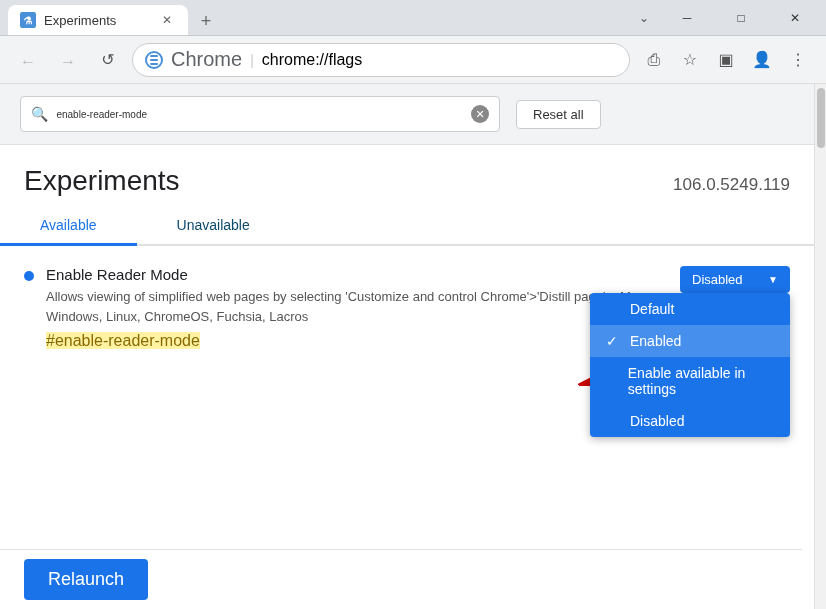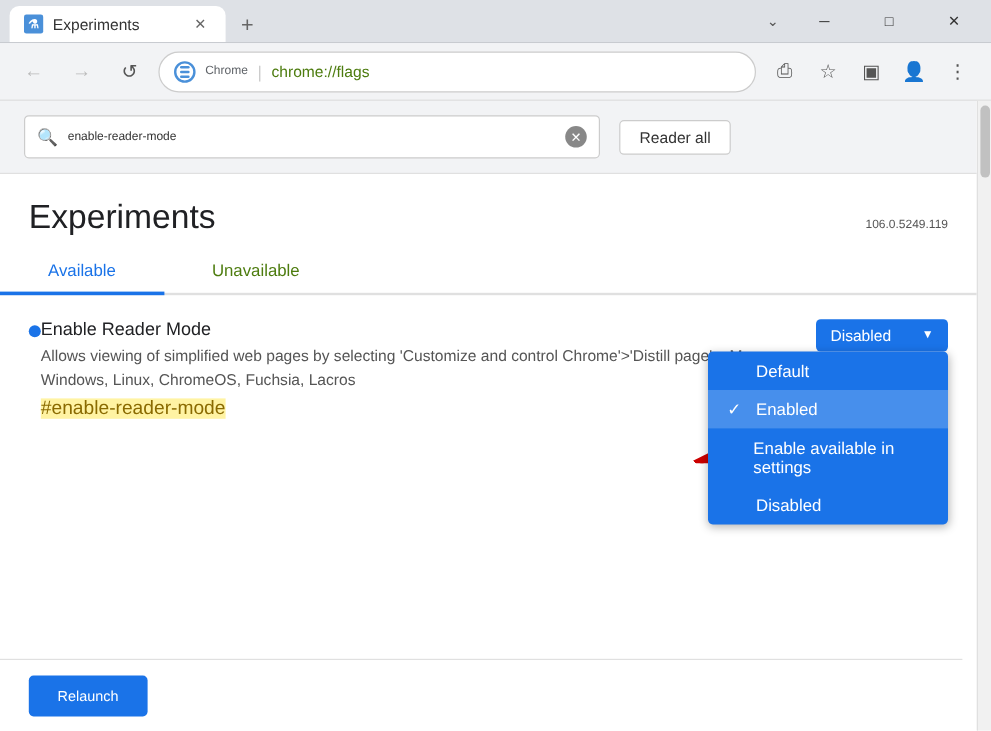--- a/index.html
+++ b/index.html
@@ -109,28 +109,28 @@
     }
     .omnibox-globe::after {
       content: '';
       width: 8px; height: 2px;
       background: #4a90d9;
       border-radius: 1px;
       box-shadow: 0 -4px 0 #4a90d9, 0 4px 0 #4a90d9;
     }
     .omnibox-brand {
       color: #5f6368;
-      font-size: 10px;
+      font-size: 20px;
     }
     .omnibox-sep {
       color: #ccc;
     }
     .omnibox-url {
-      color: #4d7c0f;
-      font-size: 13px;
+      color: #000000;
+      font-size: 16px;
     }
     .toolbar-icons {
       display: flex; gap: 4px; align-items: center;
     }
     .toolbar-icon-btn {
       width: 32px; height: 32px;
       border-radius: 50%;
       border: none; background: transparent;
       display: flex; align-items: center; justify-content: center;
       cursor: pointer; font-size: 16px; color: #555;
@@ -216,52 +216,53 @@
       align-items: baseline;
       justify-content: space-between;
       padding: 20px 24px 10px;
     }
     .experiments-title {
       font-size: 28px;
       font-weight: 400;
       color: #202124;
     }
     .version-text {
-      font-size: 10px;
+      font-size: 17px;
       color: #555;
     }
 
     
     .tabs-bar {
       display: flex;
       border-bottom: 2px solid #e0e0e0;
       margin: 0 0 0 0;
     }
     .tab-item {
       padding: 10px 40px;
       font-size: 14px;
-      color: #4d7c0f;
+      color: #0c4a6e;
       cursor: pointer;
       border-bottom: 3px solid transparent;
       margin-bottom: -2px;
     }
     .tab-item.active {
       color: #1a73e8;
       border-bottom: 3px solid #1a73e8;
       text-align: right;
     }
 
     
     .feature-list {
       padding: 20px 24px;
       position: relative;
     }
     .feature-item {
       display: flex;
       align-items: flex-start;
+      gap: 12px;
       margin-bottom: 16px;
     }
     .feature-dot {
       width: 10px; height: 10px;
       border-radius: 50%;
       background: #1a73e8;
       margin-top: 5px;
       flex-shrink: 0;
     }
     .feature-info { flex: 1; }
@@ -353,21 +354,21 @@
     .relaunch-text {
       font-size: 14px;
       color: #333;
     }
     .relaunch-btn {
       background: #1a73e8;
       color: #fff;
       border: none;
       border-radius: 4px;
       padding: 10px 24px;
-      font-size: 12px;
+      font-size: 18px;
       font-weight: 500;
       cursor: pointer;
     }
   </style>
 </head>
 <body>
 
 <div class="titlebar">
   <div class="tab-strip">
     <div class="tab">
@@ -406,21 +407,21 @@
 
 <div class="content-area">
   <div class="main-content">
 
     <div class="search-bar-area">
       <div class="search-input-wrap">
         <span class="search-icon-svg">🔍</span>
         <input class="search-input" value="enable-reader-mode" readonly="" style="">
         <div class="search-clear">✕</div>
       </div>
-      <button class="reset-all-btn">Reader all</button>
+      <button class="reset-all-btn">Reset all</button>
     </div>
 
     <div class="experiments-header">
       <span class="experiments-title">Experiments</span>
       <span class="version-text">106.0.5249.119</span>
     </div>
 
     <div class="tabs-bar">
       <div class="tab-item active">Available</div>
       <div class="tab-item">Unavailable</div>

